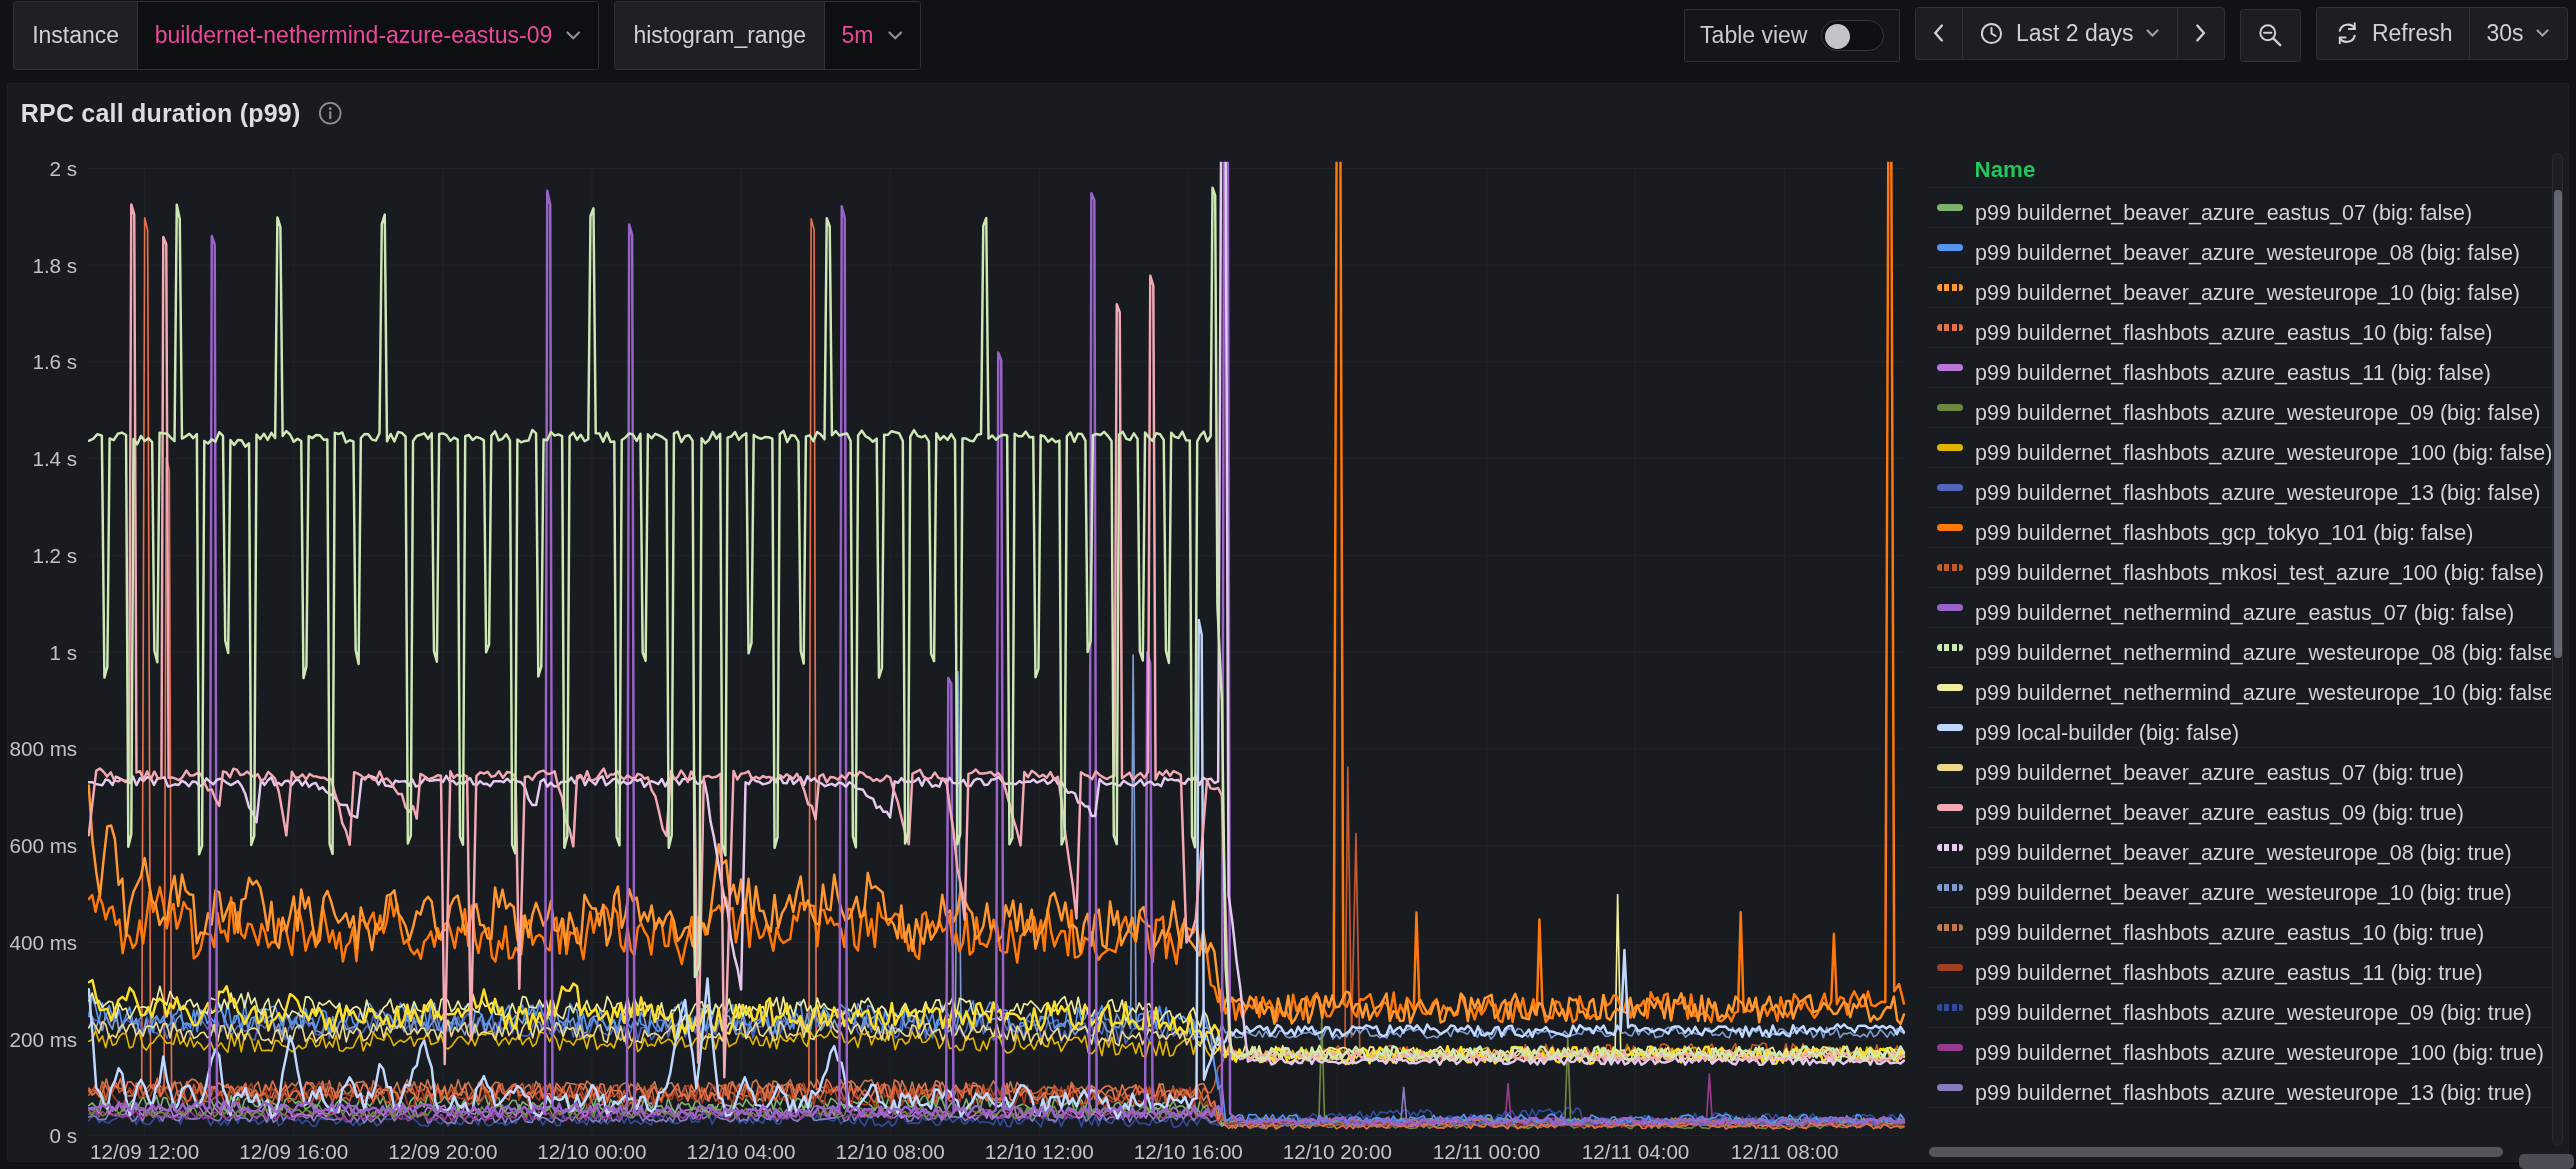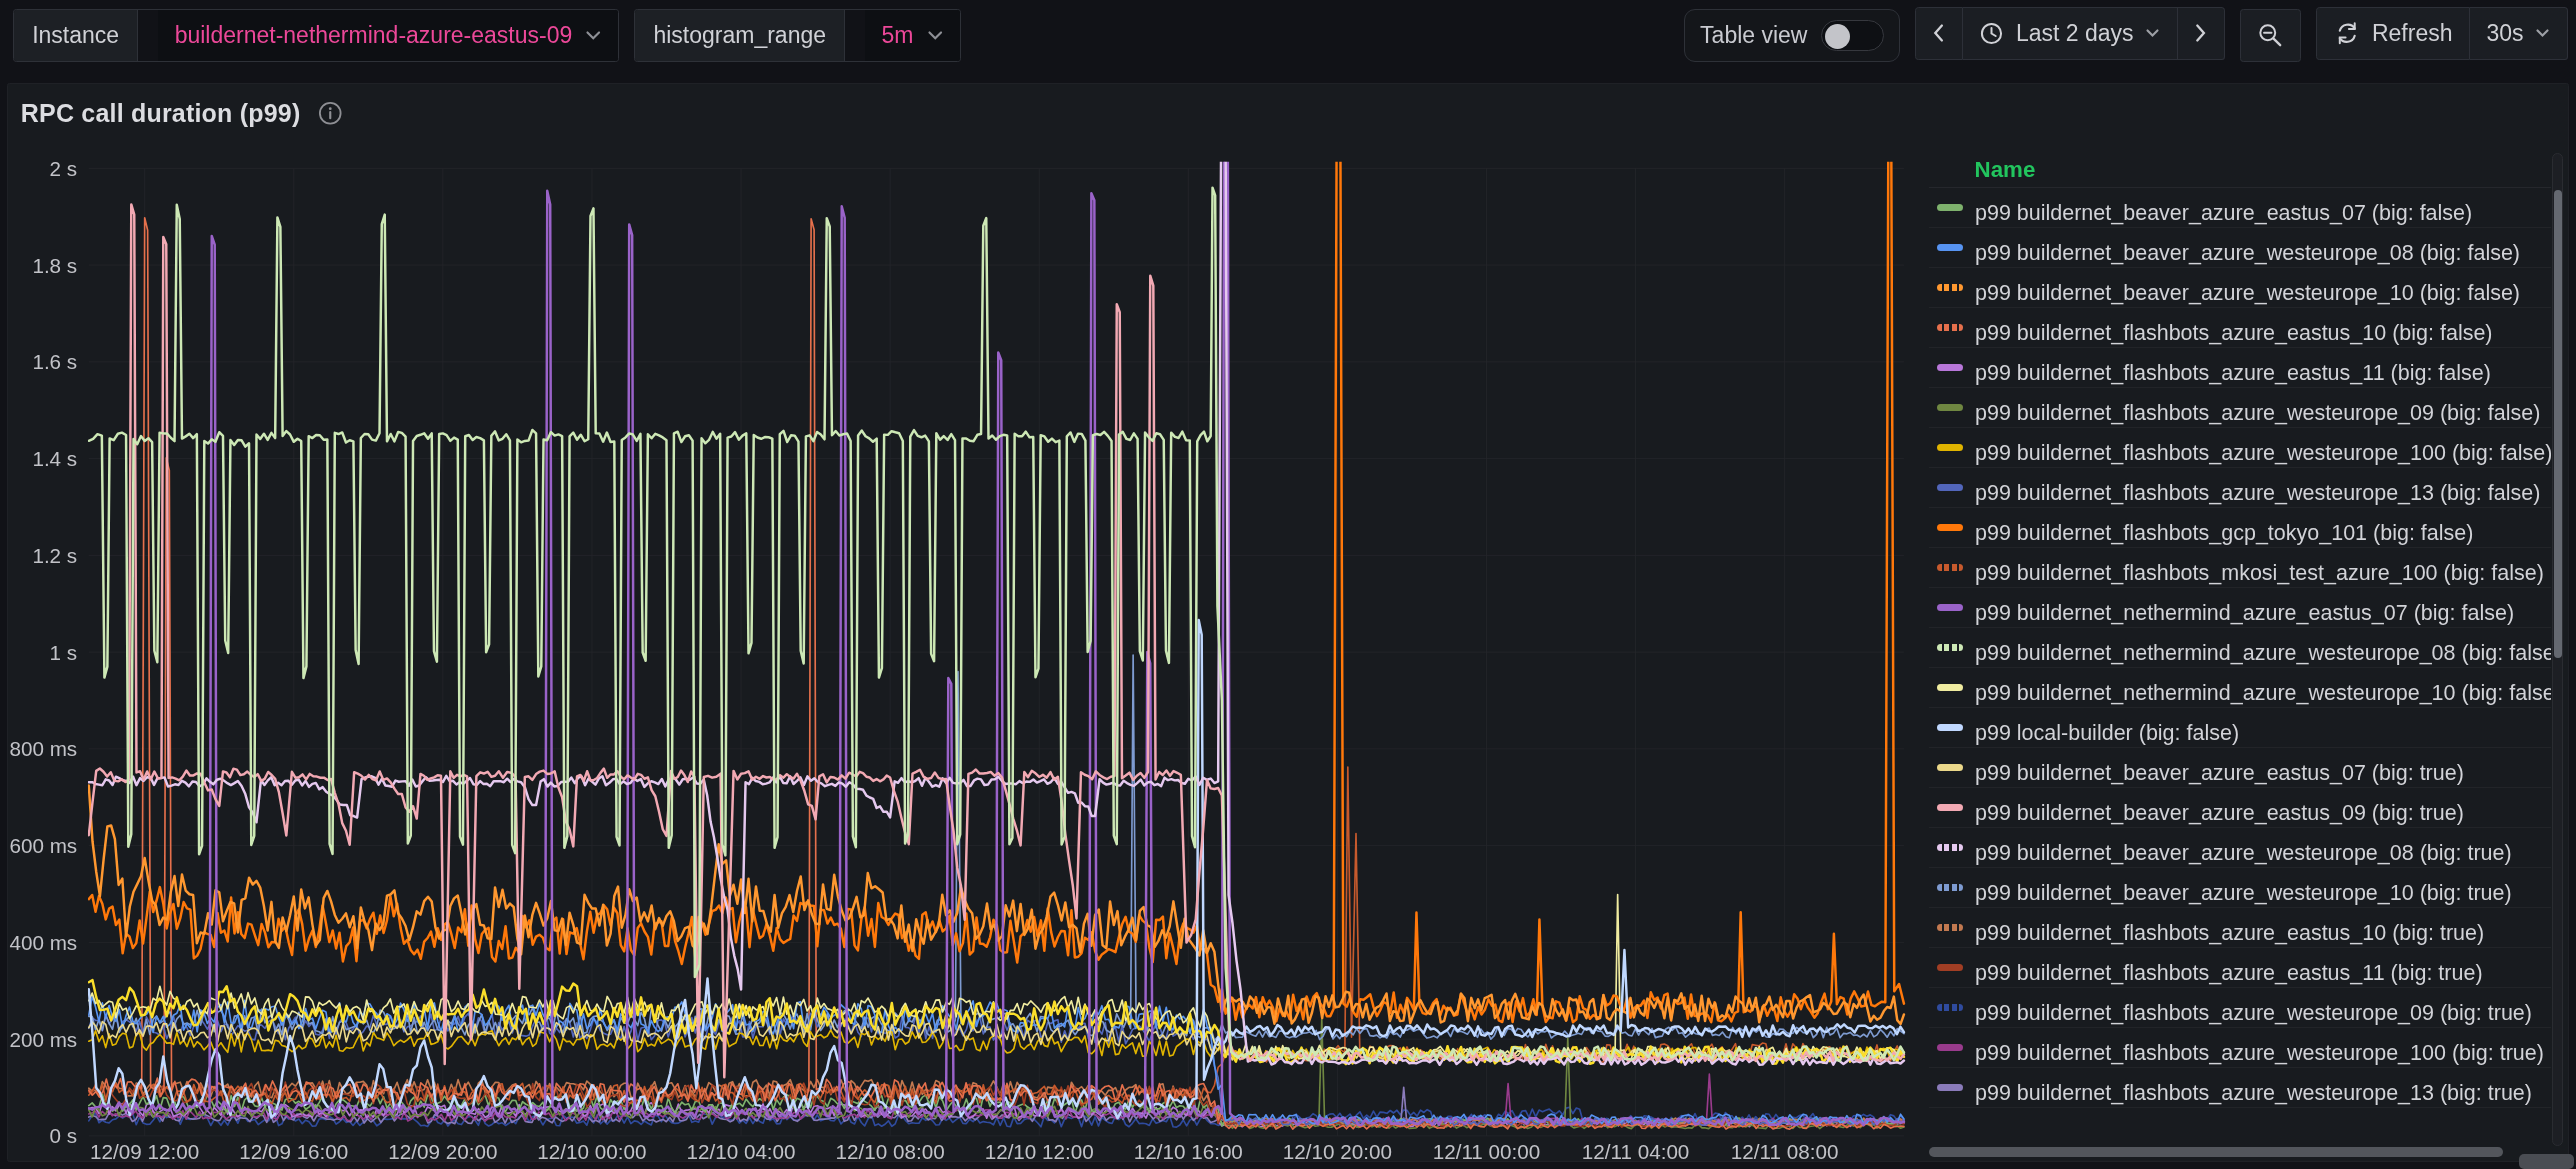--- a/index.html
+++ b/index.html
@@ -3,31 +3,31 @@
 <meta charset="utf-8">
 <style>
   * { margin:0; padding:0; box-sizing:border-box; }
   html,body { width:2576px; height:1170px; background:#111217; overflow:hidden;
     font-family:"Liberation Sans", sans-serif; color:#c9cad0; }
 
   
   .topbar { position:absolute; left:0; top:0; width:100%; height:71px;
     display:flex; align-items:center; justify-content:space-between; padding:0 8.3px 0 13.2px; }
   .tb-left, .tb-right { display:flex; align-items:center; gap:15px; }
-  .var-chip { display:flex; align-items:stretch; height:53px; border:0.8px solid #2e3138; border-radius:3.3px; overflow:hidden; font-size:23px;gap:20px; }
+  .var-chip { display:flex; align-items:stretch; height:69px; border:0.8px solid #2e3138; border-radius:3.3px; overflow:hidden; font-size:23px; }
   .var-label { background:#1d2025; display:flex; align-items:center; padding:0 18px; color:#d0d1d6; border-right:0.8px solid #2e3138; }
   .var-value { background:#0d0f13; display:flex; align-items:center; gap:13.2px; padding:0 16.5px; color:#ec4899; cursor:pointer; }
   .btn { height:53px; background:#1b1e23; border:0.8px solid #2d3038; border-radius:3.3px;
     display:flex; align-items:center; gap:11.6px; padding:0 16.5px; font-size:23px; color:#d0d1d6; cursor:pointer; }
   .btn-group { display:flex; height:58px; border-radius:3.3px; overflow:hidden; }
   .btn-group .btn { border-radius:0; }
   .btn-group .btn + .btn { border-left:none; }
   .btn-group .btn:first-child { border-radius:3.3px 0 0 3.3px; }
   .btn-group .btn:last-child { border-radius:0 3.3px 3.3px 0; }
-  .toggle-box { display:flex; align-items:center; gap:13.2px; height:53px; border:0.8px solid #2e3138; border-radius:11px; padding:0 15px; background:#14161a; font-size:23px; }
+  .toggle-box { display:flex; align-items:center; gap:13.2px; height:53px; border:0.8px solid #2e3138; border-radius:2px; padding:0 15px; background:#14161a; font-size:23px; }
   .toggle { width:63px; height:31px; border-radius:15.7px; background:#0e1014; border:0.8px solid #36383e; position:relative; cursor:pointer; }
   .toggle .knob { position:absolute; left:3.3px; top:2.5px; width:25px; height:25px; border-radius:50%; background:#c3c4c9; }
   .icon { display:inline-flex; align-items:center; justify-content:center; }
 
   
   .panel { position:absolute; left:6.6px; top:83px; right:6.6px; bottom:6.6px; background:#181b1f; border:0.8px solid #1f2126; border-radius:2.5px; }
   .panel-header { position:absolute; left:13.2px; top:15px; display:flex; align-items:center; gap:16.5px; }
   .panel-title { font-size:25px; font-weight:600; color:#dcdde1; letter-spacing:0.2px; }
   #chart { position:absolute; left:0; top:0; }
 

